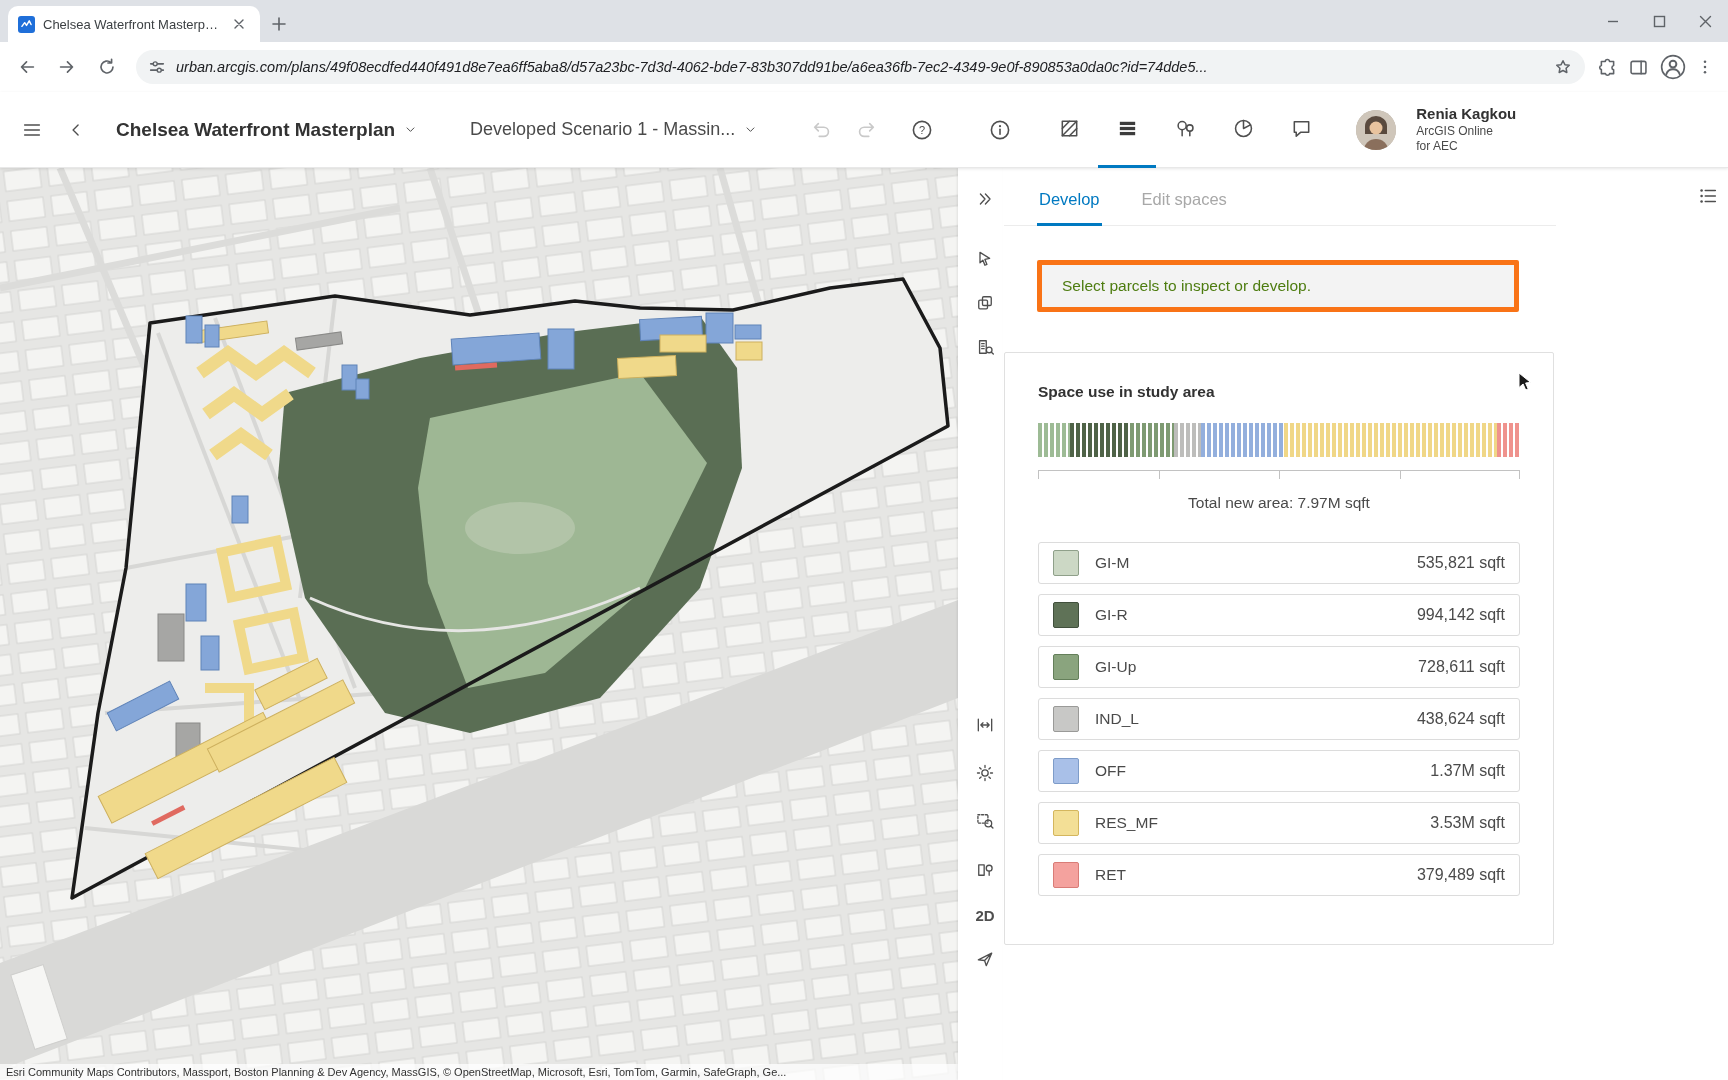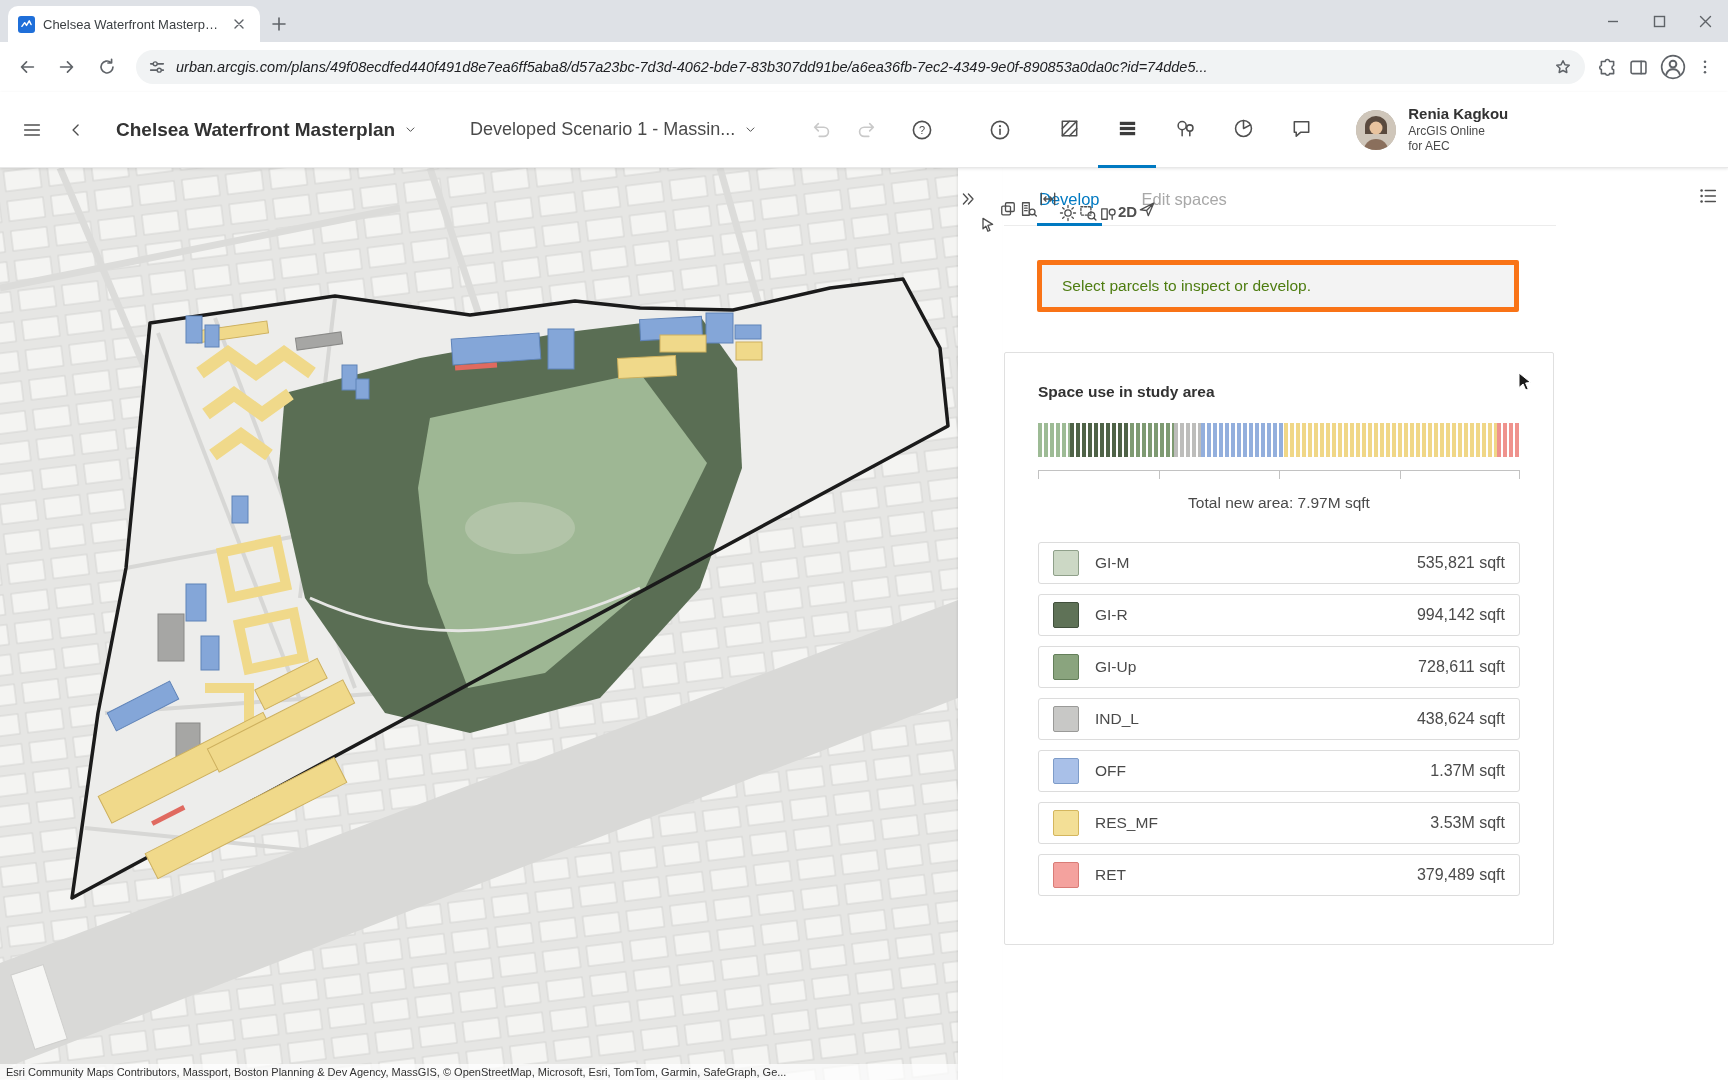--- a/index.html
+++ b/index.html
@@ -26,31 +26,31 @@
 
   
   .appheader { height:76px; background:#fff; border-bottom:1px solid #e8e8e8; box-shadow:0 1px 3px rgba(0,0,0,.10); display:flex; align-items:center; padding:0 14px 0 10px; flex:0 0 auto; position:relative; z-index:5; }
   .hbtn { width:44px; height:44px; display:flex; align-items:center; justify-content:center; }
   .plan-title { font-size:19px; font-weight:600; color:#323232; margin-left:18px; white-space:nowrap; }
   .scenario { font-size:18px; color:#4a4a4a; margin-left:52px; white-space:nowrap; }
   .chev { margin-left:8px; }
   .mode-btn { width:58px; height:76px; display:flex; align-items:center; justify-content:center; border-bottom:3px solid transparent; }
   .mode-btn.active { border-bottom-color:#0079c1; }
   .user-avatar { width:40px; height:40px; border-radius:50%; overflow:hidden; margin-left:26px; flex:0 0 auto; background:#b9b0a5; }
-  .user-block { margin-left:12px; margin-right:150px; line-height:1.25; }
+  .user-block { margin-left:20px; margin-right:150px; line-height:1.25; }
   .user-name { font-size:15px; font-weight:700; color:#323232; white-space:nowrap; }
   .user-org { font-size:12px; color:#4a4a4a; white-space:nowrap; }
 
   
   .content { flex:1; display:flex; min-height:0; }
   .map-wrap { width:958px; position:relative; background:#5eead4; overflow:hidden; flex:0 0 auto; }
   .map-wrap svg.map { position:absolute; inset:0; }
   .attribution { position:absolute; left:0; right:0; bottom:0; background:rgba(255,255,255,.72); font-size:11px; color:#323232; padding:2px 6px; white-space:nowrap; overflow:hidden; }
 
-  .toolstrip { width:44px; background:#fff; box-shadow:-1px 0 2px rgba(0,0,0,.08); display:flex; flex-direction:row; align-items:flex-start; padding:14px 0 104px; flex:0 0 auto; z-index:4; }
+  .toolstrip { width:44px; background:#fff; box-shadow:-1px 0 2px rgba(0,0,0,.08); display:flex; flex-direction:column; align-items:flex-end; padding:14px 0 104px; flex:0 0 auto; z-index:4; }
   .tool-btn { width:34px; height:34px; display:flex; align-items:center; justify-content:center; color:#4f4f4f; }
   .tool-gap { margin-top:26px; }
   .tool-sp { flex:1; }
   .mode2d { font-size:15px; font-weight:700; color:#4f4f4f; }
 
   
   .panel { flex:1; background:#fff; position:relative; padding-left:2px; overflow:hidden; }
   .tabsrow { height:58px; display:flex; align-items:flex-end; padding-left:33px; width:552px; border-bottom:1px solid #ececec; position:relative; }
   .ptab { font-size:16.5px; padding:0 2px 14px; margin-right:38px; border-bottom:3px solid transparent; margin-bottom:-1px; }
   .ptab.active { color:#0079c1; border-bottom-color:#0079c1; }

